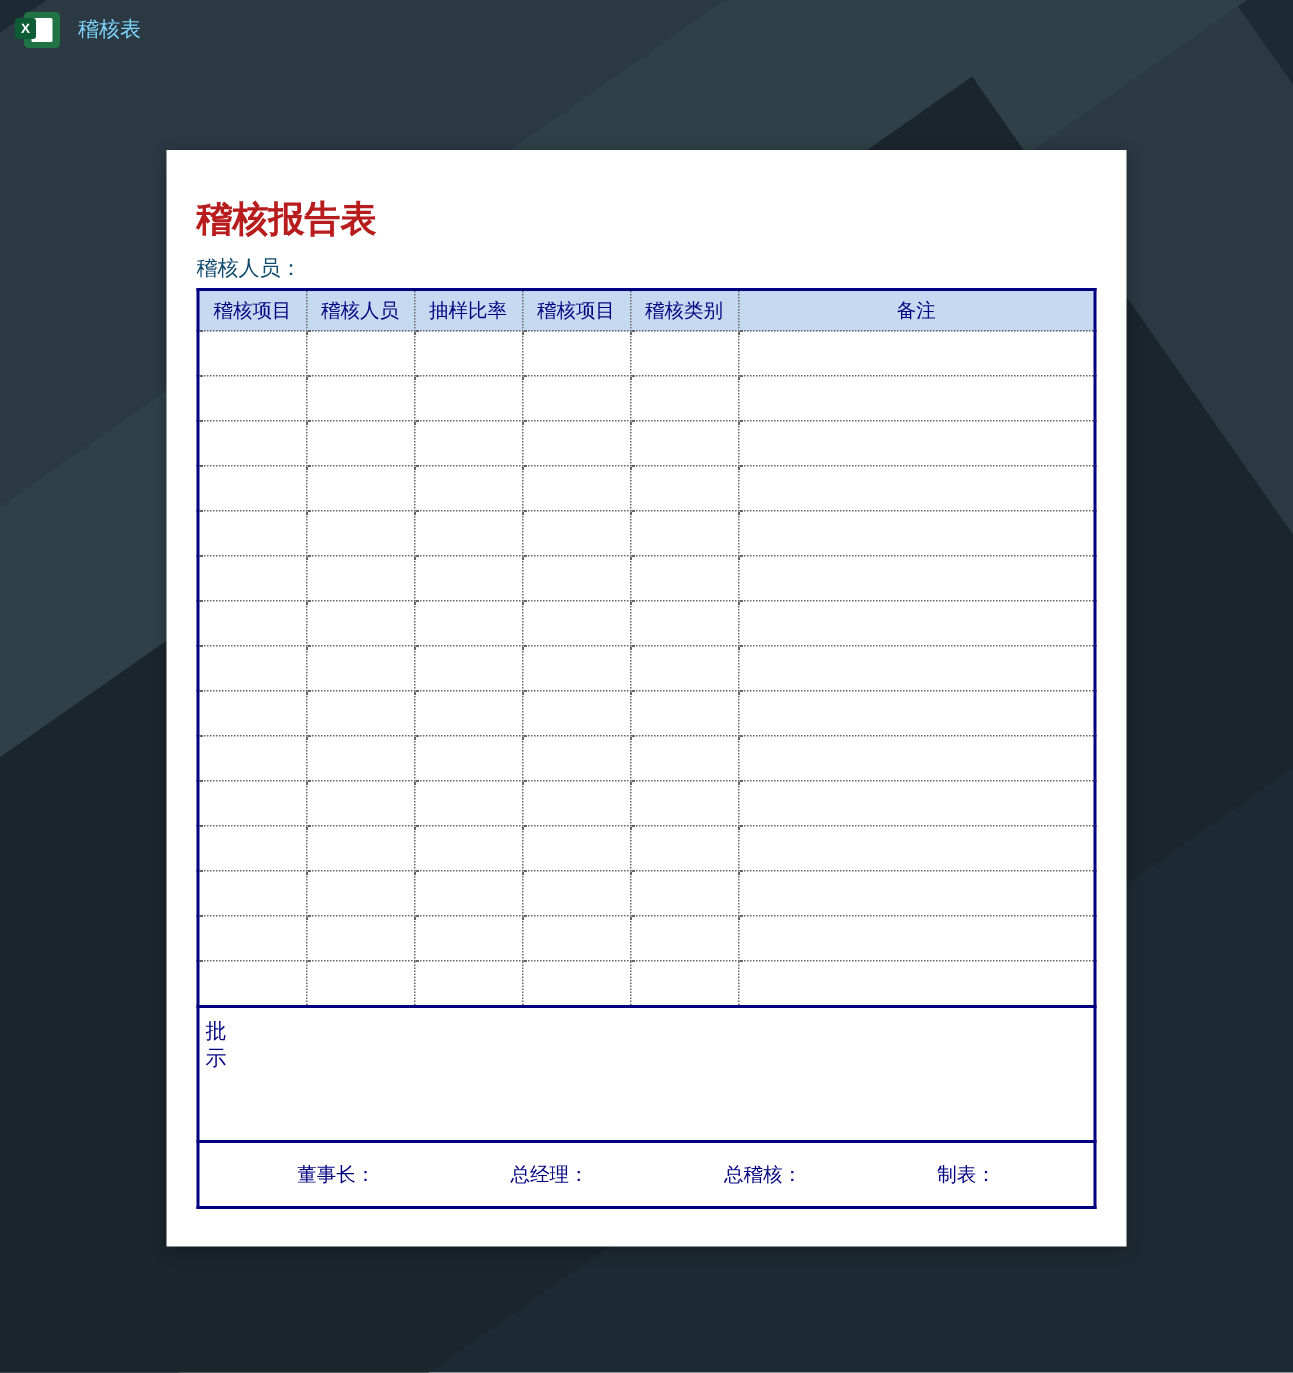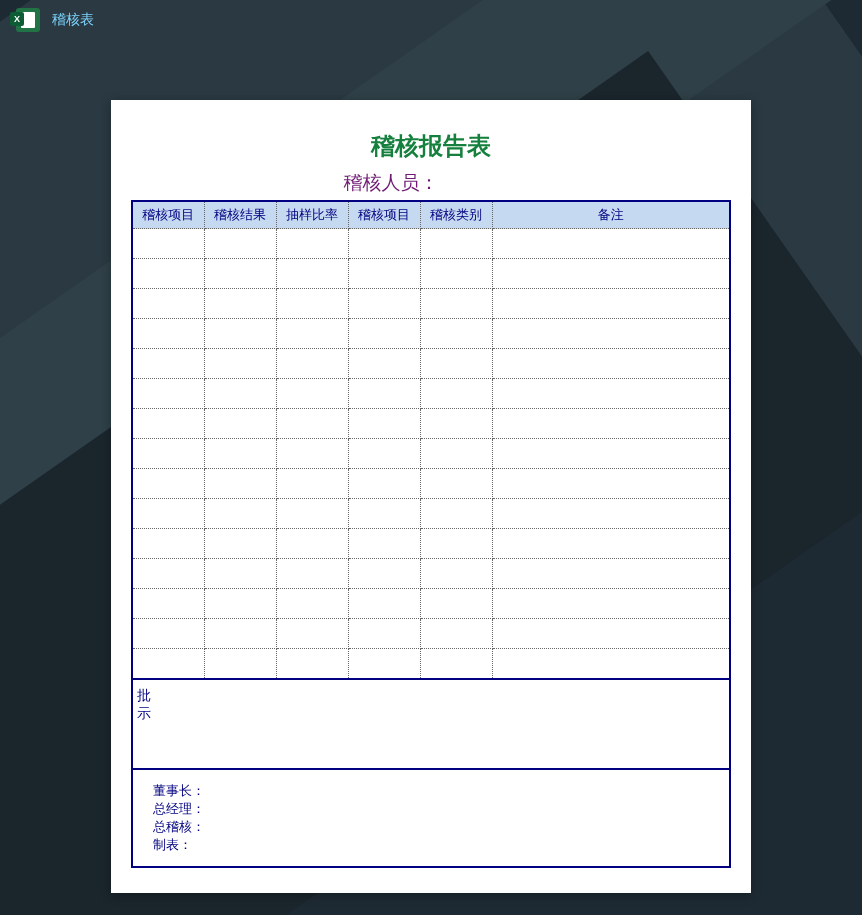--- a/index.html
+++ b/index.html
@@ -98,31 +98,30 @@
     .document {
       position: relative;
       z-index: 1;
       background: white;
       width: 640px;
       margin: 60px auto 0;
       padding: 30px 20px 25px;
       box-shadow: 0 2px 10px rgba(0,0,0,0.3);
     }
     .doc-title {
-      text-align: center;
       font-size: 24px;
       font-weight: bold;
-      color: #15803d;
+      color: #b91c1c;
       font-family: "KaiTi", "STKaiti", serif;
       margin-bottom: 8px;
     }
     .auditor-label {
-      text-align: center;
-      color: #701a75;
-      font-size: 19px;
+      text-align: left;
+      color: #0c4a6e;
+      font-size: 14px;
       padding-right: 80px;
       margin-bottom: 4px;
     }
     .audit-table {
       width: 100%;
       border-collapse: collapse;
       border: 2px solid #000080;
     }
     .audit-table th {
       background: #c5d9f1;
@@ -159,21 +158,20 @@
       line-height: 1.3;
     }
     .signature-row {
       border: 2px solid #000080;
       border-top: none;
       padding: 12px 20px;
       display: flex;
       justify-content: space-around;
       color: #000080;
       font-size: 13px;
-      flex-direction: column;
     }
     .sig-item {
       white-space: nowrap;
     }
   </style>
 </head>
 <body>
 
 <div class="bg-layer">
   <div class="bg-shape1"></div>
@@ -190,21 +188,21 @@
 </div>
 
 <div class="document">
   <div class="doc-title">稽核报告表</div>
   <div class="auditor-label">稽核人员：</div>
 
   <table class="audit-table">
     <thead>
       <tr>
         <th>稽核项目</th>
-        <th>稽核结果</th>
+        <th>稽核人员</th>
         <th>抽样比率</th>
         <th>稽核项目</th>
         <th>稽核类别</th>
         <th>备注</th>
       </tr>
     </thead>
     <tbody>
       <tr>
           <td class="col1"></td>
           <td class="col2"></td>

